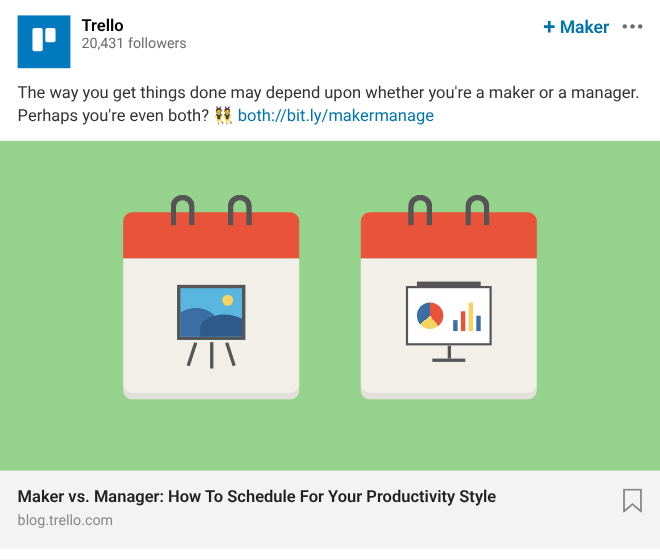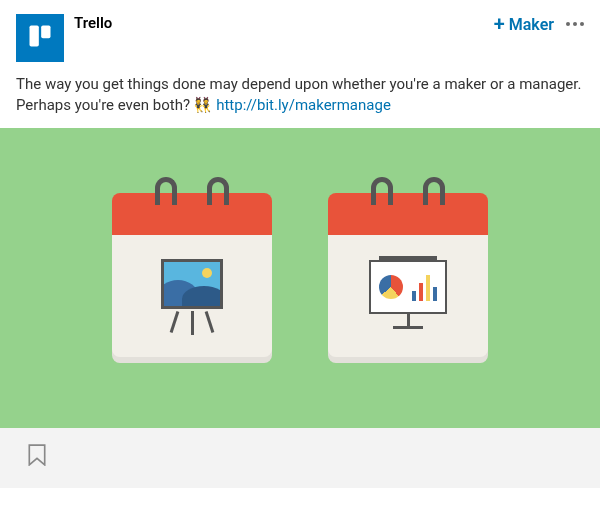--- a/index.html
+++ b/index.html
@@ -254,39 +254,40 @@
       <span>
         <svg viewBox="0 0 24 24">
           <rect x="2" y="2" width="20" height="20" rx="2" fill="#fff" opacity="0"></rect>
           <rect x="3" y="3" width="8" height="18" rx="1.5" fill="#fff"></rect>
           <rect x="13" y="3" width="8" height="11" rx="1.5" fill="#fff"></rect>
         </svg>
       </span>
     </div>
     <div class="meta">
       <div class="author-name">Trello</div>
+      <div class="followers">20,431 followers</div>
     </div>
     <div class="actions">
       <div class="follow-btn">
         <span class="follow-plus">+</span>
         <span>Maker</span>
       </div>
       <div class="more">
         <span></span>
         <span></span>
         <span></span>
       </div>
     </div>
   </div>
 
   <div class="body-text">
     <span>The way you get things done may depend upon whether you're a maker or a manager. Perhaps you're even both?</span>
     <span class="emoji">👯</span>
     <span> </span>
-    <span class="link">http://bit.ly/makermanage</span>
+    <span class="link">both://bit.ly/makermanage</span>
   </div>
 
   <div class="image-box">
     <div class="calendar">
       <div class="rings">
           <div class="ring"></div>
           <div class="ring"></div>
         </div>
       <div class="cal-top"></div>
       <div class="cal-body">
@@ -323,20 +324,24 @@
             </div>
           </div>
           <div class="stand"></div>
           <div class="base"></div>
         </div>
       </div>
     </div>
   </div>
 
   <div class="card-footer">
+    <div>
+      <div class="card-title">Maker vs. Manager: How To Schedule For Your Productivity Style</div>
+      <div class="card-source">blog.trello.com</div>
+    </div>
     <div class="bookmark">
       <span>
         <svg viewBox="0 0 16 20">
           <path d="M1 1 H15 V19 L8 13 L1 19 Z" fill="none" stroke="#888" stroke-width="1.5"></path>
         </svg>
       </span>
     </div>
   </div>
 
 </div>

